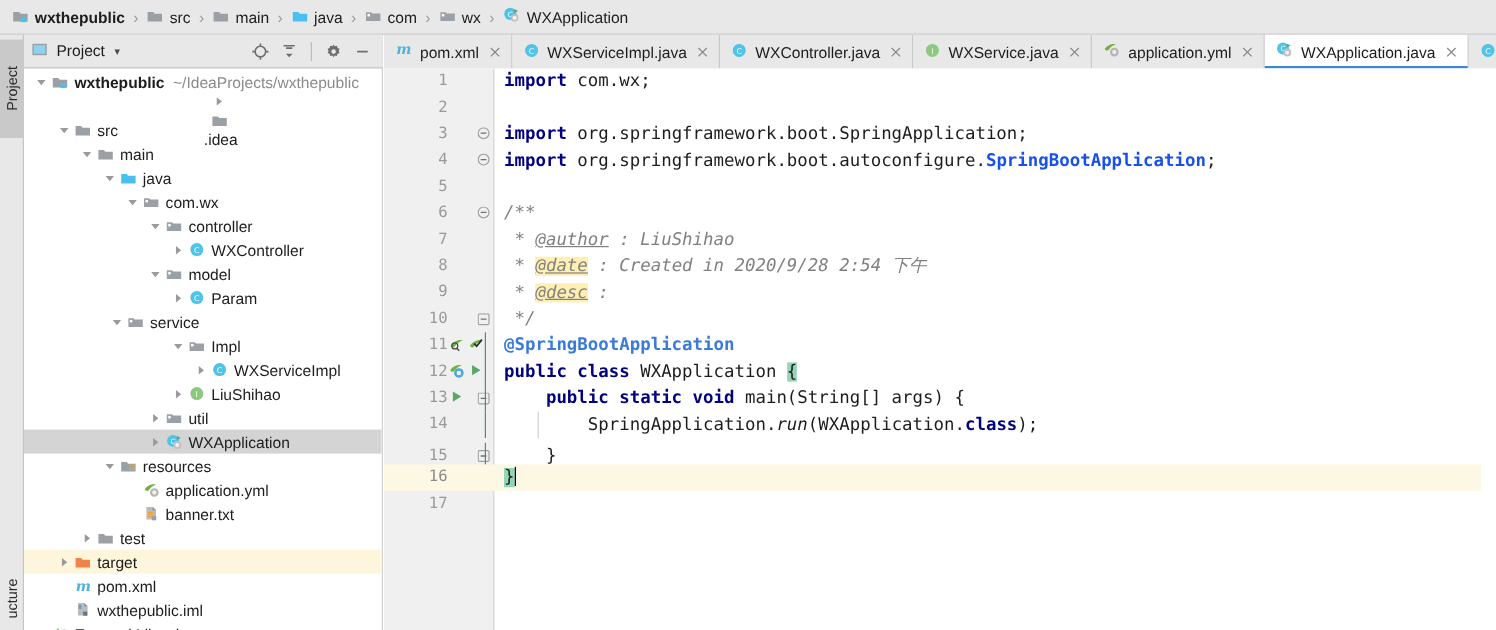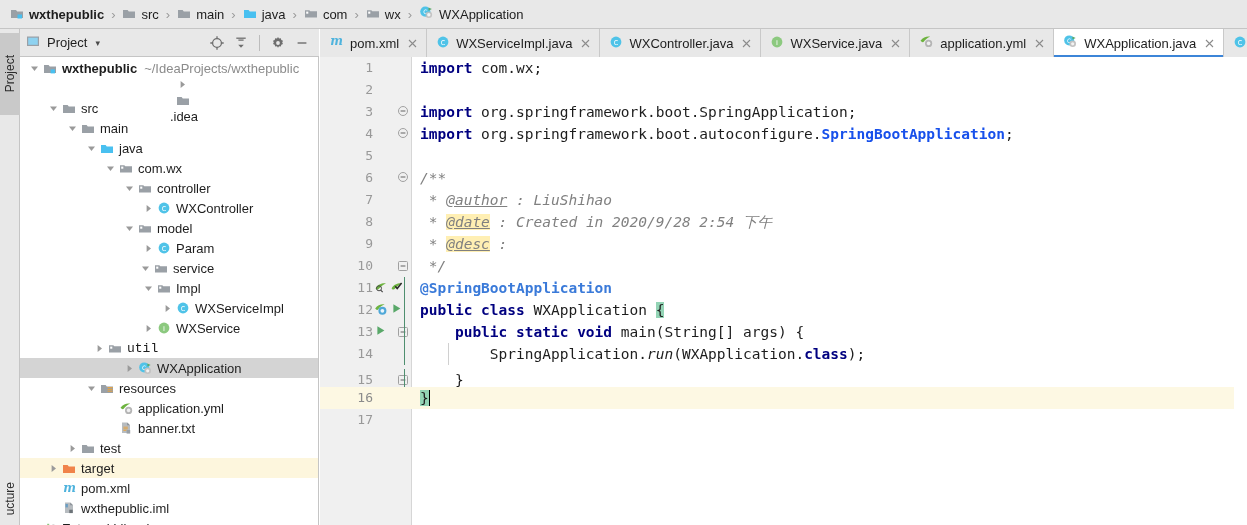--- a/index.html
+++ b/index.html
@@ -442,21 +442,21 @@
             </svg>
           </span>
           <span class="ticon">
             <svg width="14" height="14" viewBox="0 0 14 14">
               <circle cx="7" cy="7" r="5.4" fill="#4fc3e8"></circle>
               <text x="7" y="9.6" font-size="6.6" fill="#ffffff" text-anchor="middle" font-family="DejaVu Sans">C</text>
             </svg>
           </span>
           <span class="tlabel">Param</span>
         </div>
-        <div class="trow" style="padding-left: 119px; align-items: center;">
+        <div class="trow" style="padding-left: 71px; align-items: center;">
           <span class="tarrow">
             <svg width="9" height="9" viewBox="0 0 9 9">
               <path d="M1 2.6h7L4.5 7z" fill="#9a9a9a"></path>
             </svg>
           </span>
           <span class="ticon">
             <svg width="14" height="14" viewBox="0 0 14 14">
               <path d="M1 4.2h4.3l1 1.1H13V11.6H1z" fill="#9aa0a6"></path>
               <rect x="2.2" y="5.6" width="2.1" height="2.1" fill="#ffffff"></rect>
             </svg>
@@ -496,23 +496,23 @@
             <svg width="9" height="9" viewBox="0 0 9 9">
               <path d="M2.6 1v7L7 4.5z" fill="#9a9a9a"></path>
             </svg>
           </span>
           <span class="ticon">
             <svg width="14" height="14" viewBox="0 0 14 14">
               <circle cx="7" cy="7" r="5.4" fill="#8cc97f"></circle>
               <text x="7" y="9.6" font-size="6.6" fill="#ffffff" text-anchor="middle" font-family="DejaVu Sans">I</text>
             </svg>
           </span>
-          <span class="tlabel">WXService</span>
-        </div>
-        <div class="trow" style="padding-left: 73px; font-family: Liberation Mono, monospace;">
+          <span class="tlabel">LiuShihao</span>
+        </div>
+        <div class="trow" style="padding-left: 103px;">
           <span class="tarrow">
             <svg width="9" height="9" viewBox="0 0 9 9">
               <path d="M2.6 1v7L7 4.5z" fill="#9a9a9a"></path>
             </svg>
           </span>
           <span class="ticon">
             <svg width="14" height="14" viewBox="0 0 14 14">
               <path d="M1 4.2h4.3l1 1.1H13V11.6H1z" fill="#9aa0a6"></path>
               <rect x="2.2" y="5.6" width="2.1" height="2.1" fill="#ffffff"></rect>
             </svg>

